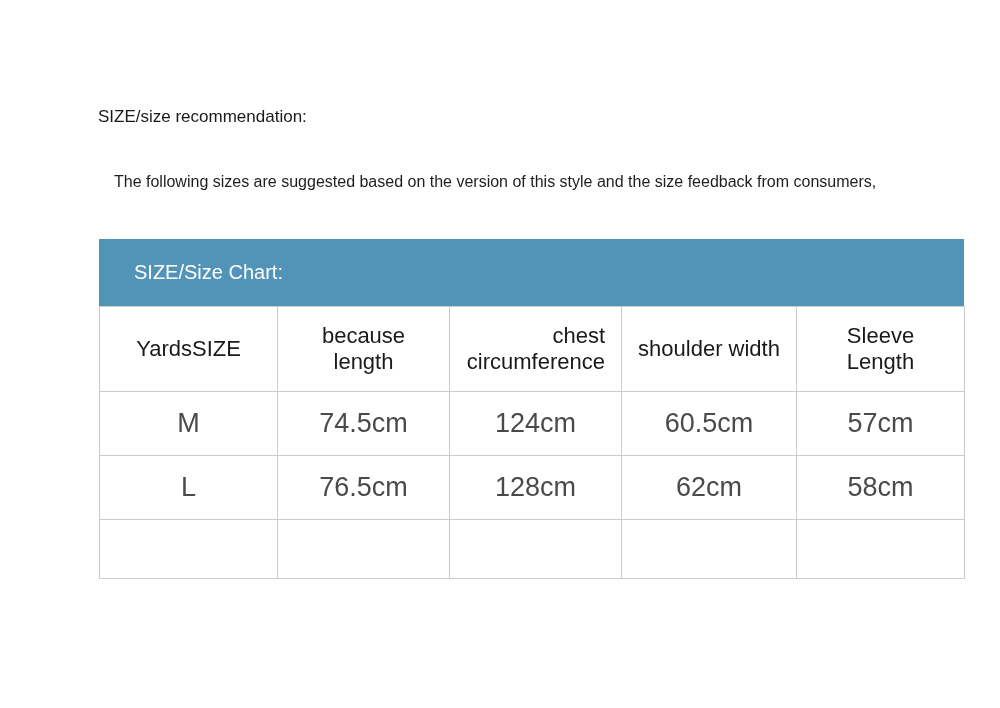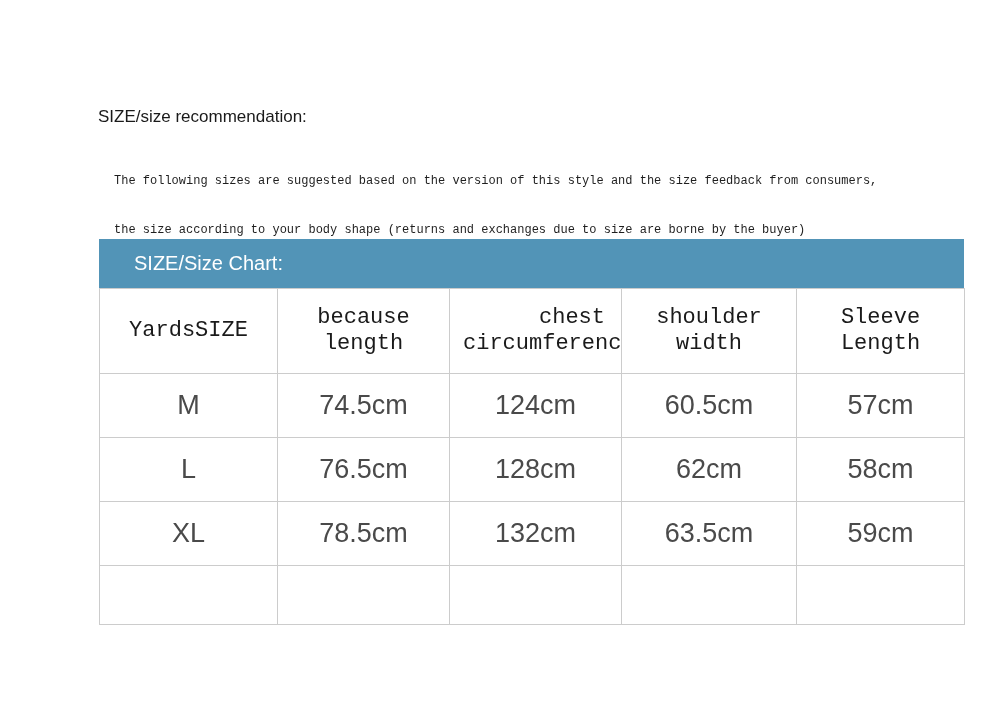--- a/index.html
+++ b/index.html
@@ -13,30 +13,30 @@
   }
   .page { position: absolute; left: 0; top: 0; width: 1000px; height: 708px; }
 
   .page-title {
     position: absolute; left: 66px; top: 75px;
     font-size: 17px; color: #1a1a1a; white-space: nowrap;
   }
 
   .description {
     position: absolute; left: 66px; top: 125px;
-    font-size: 12px; line-height: 17.4px; color: #1e1e1e; font-family: Liberation Mono, monospace;
+    font-size: 16px; line-height: 17.4px; color: #1e1e1e;
   }
   .description .line { white-space: nowrap; }
 
   .size-chart {
     position: absolute; left: 67px; top: 207px; width: 865px;
   }
 
   .banner {
-    width: 865px; height: 49px;
+    width: 865px; height: 67px;
     display: flex; align-items: center;
     padding-left: 19px;
     color: #ffffff; font-size: 20px; text-align: right;
   }
 
   table.size-table {
     width: 865px;
     border-collapse: collapse;
     table-layout: fixed;
     background: #ffffff;
@@ -46,21 +46,21 @@
   table.size-table col:nth-child(3) { width: 172px; }
   table.size-table col:nth-child(4) { width: 175px; }
   table.size-table col:nth-child(5) { width: 168px; }
 
   table.size-table th, table.size-table td {
     border: 1px solid #cccccc;
     text-align: center;
     vertical-align: middle;
     overflow: hidden;
   }
-  tr.header-row { height: 64px; font-family: Liberation Mono, monospace; }
+  tr.header-row { height: 64px; }
   tr.data-row { height: 62px; }
   tr.empty-row { height: 59px; }
 
   table.size-table th {
     font-weight: normal;
     font-size: 22px;
     color: #1a1a1a;
     line-height: 1.18;
   }
   table.size-table th.align-left {
@@ -74,21 +74,20 @@
 </style>
 </head>
 <body>
 
 <div class="page">
 
   <div class="page-title">SIZE/size recommendation:</div>
 
   <div class="description">
     <div class="line">The following sizes are suggested based on the version of this style and the size feedback from consumers,</div>
-    <div class="line">the size according to your body shape (returns and exchanges due to size are borne by the buyer)</div>
   </div>
 
   <div class="size-chart">
 
     <div class="banner" style="background: rgb(82, 148, 183);">
       <span>SIZE/Size Chart:</span>
     </div>
 
     <table class="size-table">
       <colgroup>
@@ -116,27 +115,20 @@
         </tr>
 
         <tr class="data-row">
           <td>L</td>
           <td>76.5cm</td>
           <td>128cm</td>
           <td>62cm</td>
           <td>58cm</td>
         </tr>
 
-        <tr class="data-row">
-          <td>XL</td>
-          <td>78.5cm</td>
-          <td>132cm</td>
-          <td>63.5cm</td>
-          <td>59cm</td>
-        </tr>
 
 
         <tr class="empty-row">
           <td></td>
           <td></td>
           <td></td>
           <td></td>
           <td></td>
         </tr>
       </tbody>

